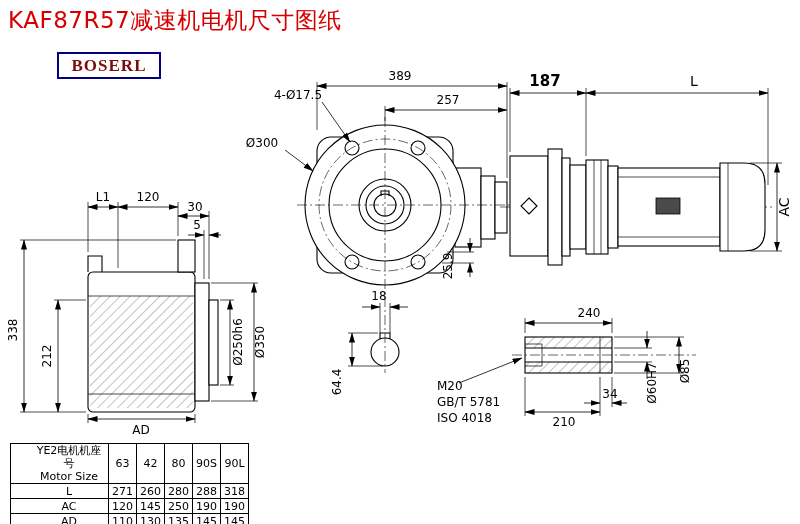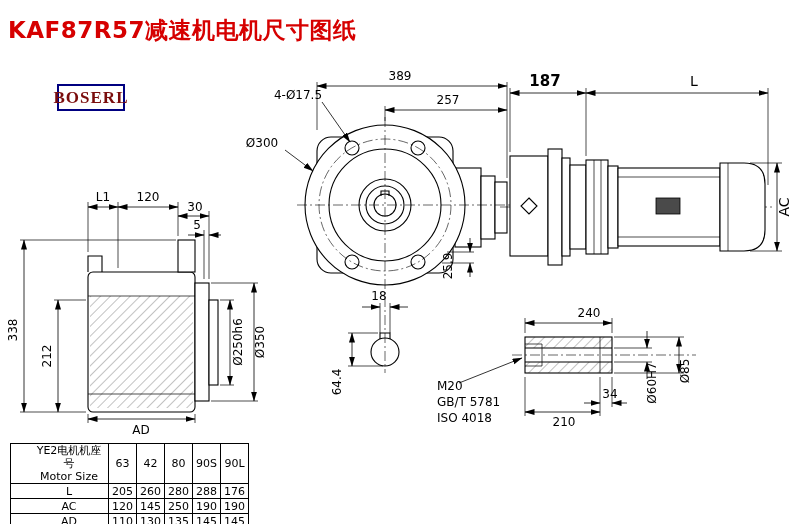--- a/index.html
+++ b/index.html
@@ -3,29 +3,29 @@
 <meta charset="utf-8">
 <style>
   * { margin:0; padding:0; box-sizing:border-box; }
   html,body { width:800px; height:524px; }
   body {
     position:relative; background:#ffffff; overflow:hidden;
     font-family:"DejaVu Sans", sans-serif; color:#000;
   }
   .title {
     position:absolute; left:8px; top:5px;
-    font-size:23px; font-weight:bold; color:#d60000;
-    letter-spacing:0.5px; white-space:nowrap;margin-top:10px;
+    font-size:23px; font-weight:normal; color:#d60000;
+    letter-spacing:0.5px; white-space:nowrap;
   }
   .logo {
-    position:absolute; left:57px; top:52px; width:68px; height:27px;
+    position:absolute; left:57px; top:52px; width:104px; height:27px;
     border:2px solid #000080; background:#fff;
     display:flex; align-items:center; justify-content:center;
     font-family:"Liberation Serif", serif; font-weight:bold;
-    font-size:17px; color:#7a0c0c; letter-spacing:1px;margin-top:32px;
+    font-size:17px; color:#7a0c0c; letter-spacing:1px;
   }
   svg.drawing { position:absolute; left:0; top:0; }
 
   .ol  { fill:none; stroke:#000; stroke-width:1.1; }
   .ol2 { fill:#fff;  stroke:#000; stroke-width:1.1; }
   .thin{ fill:none; stroke:#000; stroke-width:0.7; }
   .dim { fill:none; stroke:#000; stroke-width:0.8; }
   .cl  { fill:none; stroke:#000; stroke-width:0.6; stroke-dasharray:10 3 2 3; }
   .hatchfill { fill:url(#hatch); stroke:none; }
   text.d  { font:12px "DejaVu Sans", sans-serif; fill:#000; }
@@ -259,25 +259,25 @@
           <span class="hdr-en">Motor Size</span>
         </td>
         <td>63</td>
         <td>42</td>
         <td>80</td>
         <td>90S</td>
         <td>90L</td>
       </tr>
       <tr>
         <td class="c0">L</td>
-        <td>205</td>
+        <td>271</td>
         <td>260</td>
         <td>280</td>
         <td>288</td>
-        <td>176</td>
+        <td>318</td>
       </tr>
       <tr>
         <td class="c0">AC</td>
         <td>120</td>
         <td>145</td>
         <td>250</td>
         <td>190</td>
         <td>190</td>
       </tr>
       <tr>

